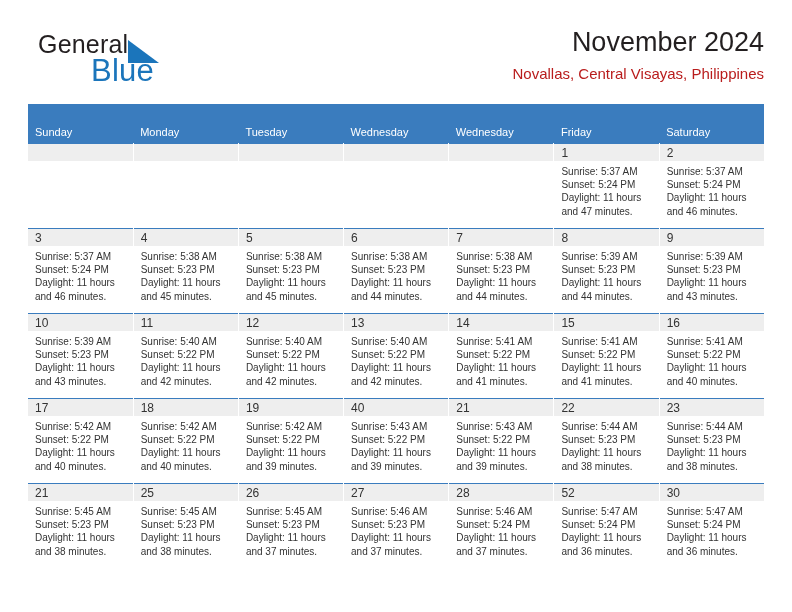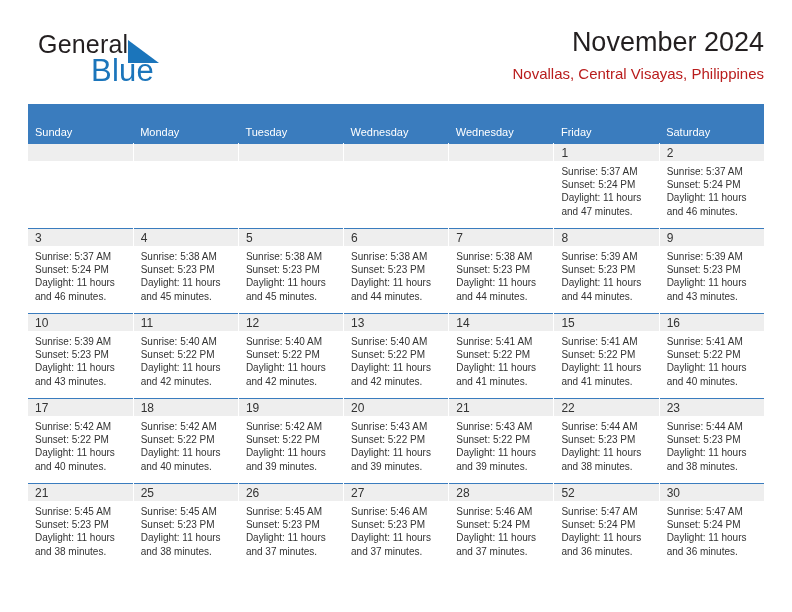--- a/index.html
+++ b/index.html
@@ -381,21 +381,21 @@
         <td>
           <div class="daynum-strip">19</div>
           <div class="cell-body">
             <div>Sunrise: 5:42 AM</div>
             <div>Sunset: 5:22 PM</div>
             <div>Daylight: 11 hours</div>
             <div>and 39 minutes.</div>
           </div>
         </td>
         <td>
-          <div class="daynum-strip">20</div>
+          <div class="daynum-strip">40</div>
           <div class="cell-body">
             <div>Sunrise: 5:43 AM</div>
             <div>Sunset: 5:22 PM</div>
             <div>Daylight: 11 hours</div>
             <div>and 39 minutes.</div>
           </div>
         </td>
         <td>
           <div class="daynum-strip">21</div>
           <div class="cell-body">

